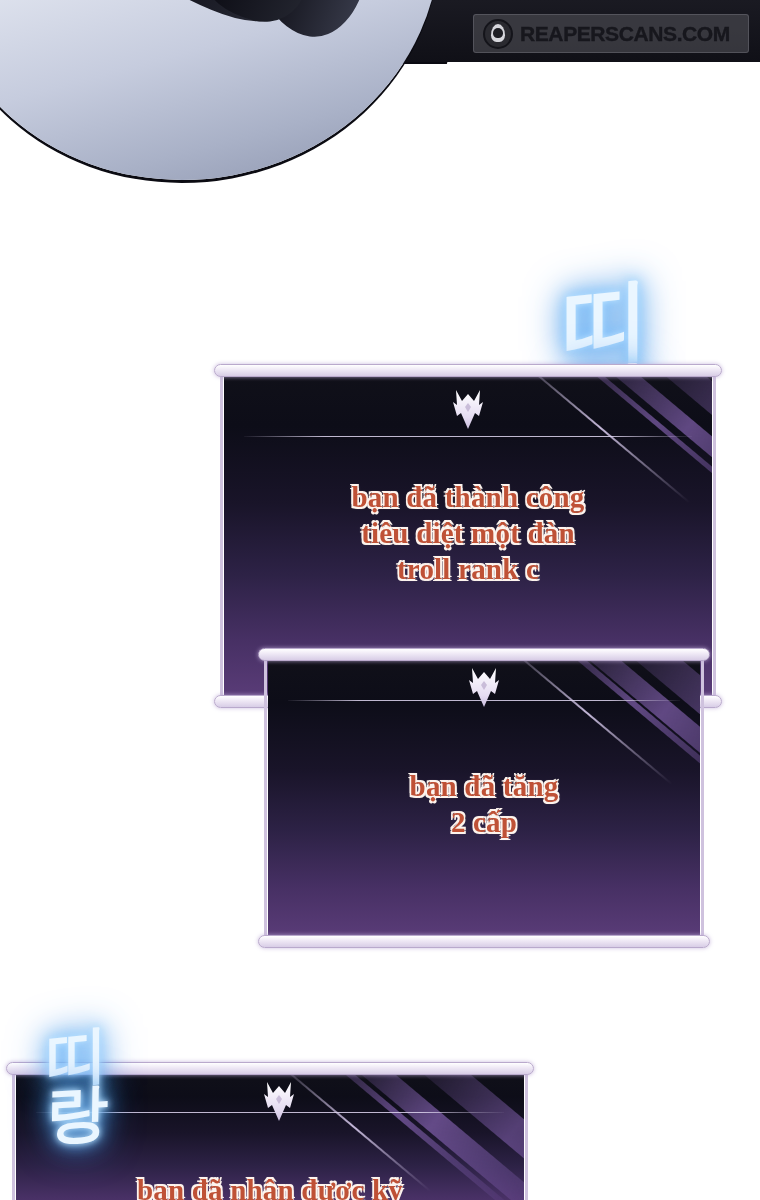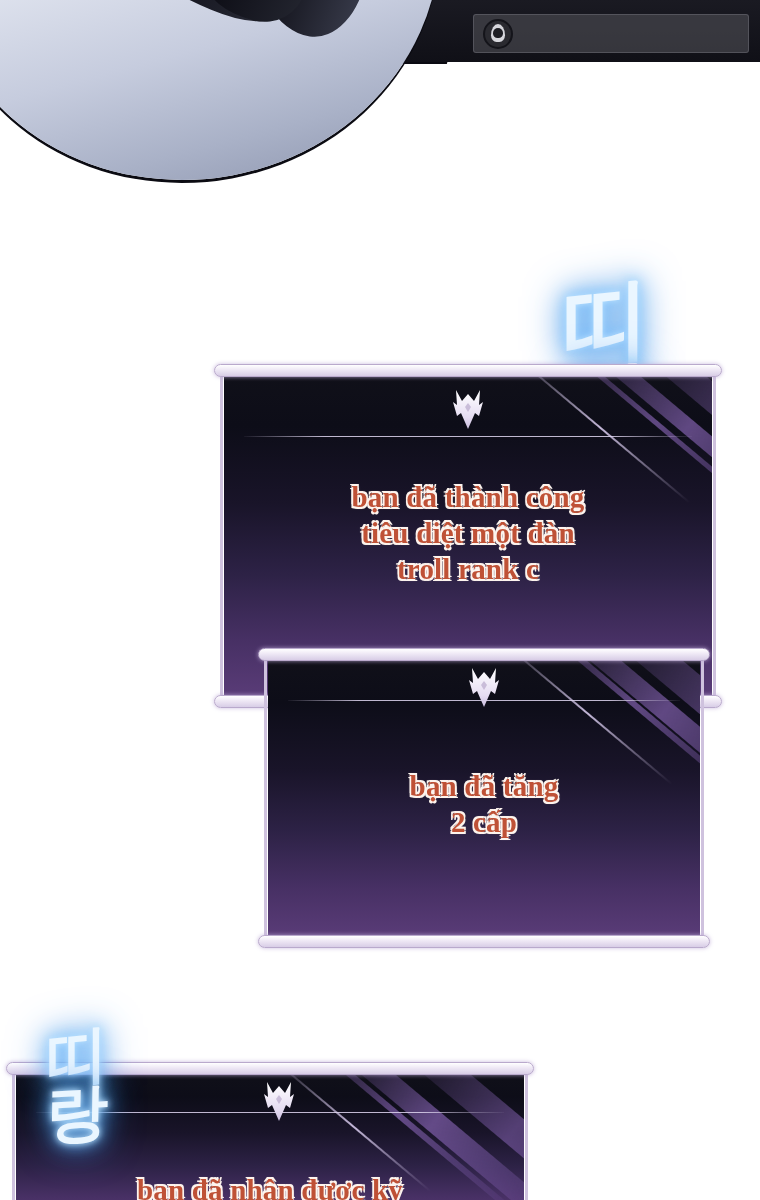--- a/index.html
+++ b/index.html
@@ -257,20 +257,21 @@
       <div class="stroke s3"></div>
       <div class="stroke s2"></div>
       <div class="stroke s4"></div>
 
       <div class="stroke s6"></div>
       <div class="stroke s8"></div>
     </div>
 
     <div class="watermark">
       <span class="wm-logo"></span>
+      <span class="wm-text">REAPERSCANS.COM</span>
     </div>
   </div>
 
   <div class="sfx" id="sfx1">
     <span class="ch1">띠</span>
     <span class="ch2">랑</span>
   </div>
 
   <div class="sysbox" id="box1">
     <div class="sys-inner">

